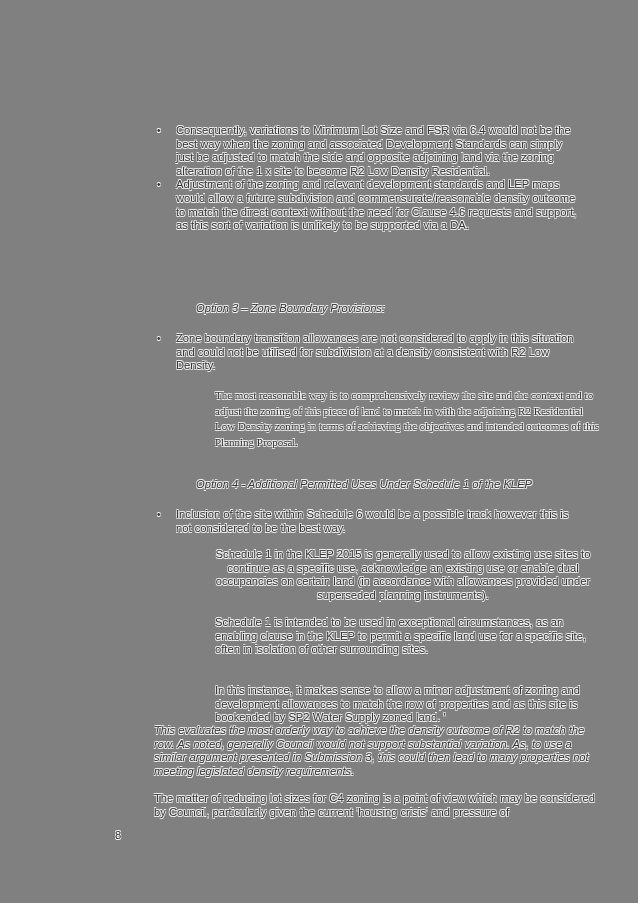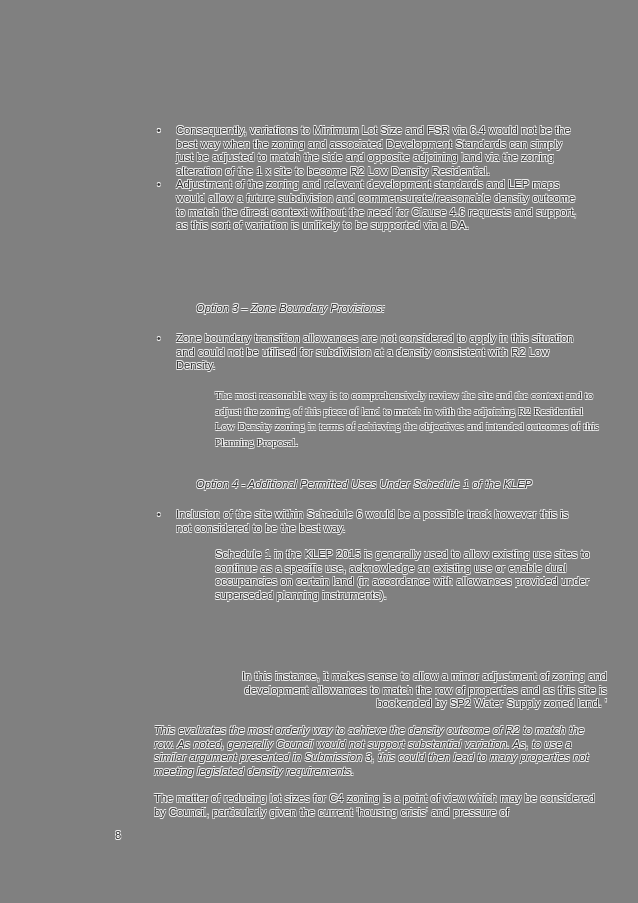--- a/index.html
+++ b/index.html
@@ -97,21 +97,22 @@
 
   <div class="block txt heading-italic" style="left:157px; top:478px; width:420px;">Option 4 - Additional Permitted Uses Under Schedule 1 of the KLEP</div>
 
   <ul class="bullets txt" style="left:157px; top:508px; width:420px;">
     <li>
       <span class="bullet">•</span>
       <span>Inclusion of the site within Schedule 6 would be a possible track however this is not considered to be the best way.</span>
     </li>
   </ul>
 
-  <div class="block txt" style="left:176px; top:548px; width:392px;">Schedule 1 in the KLEP 2015 is generally used to allow existing use sites to continue as a specific use, acknowledge an existing use or enable dual occupancies on certain land (in accordance with allowances provided under superseded planning instruments).</div>
-  <div class="block txt" style="left:176px; top:670px; width:392px;text-align:right;">In this instance, it makes sense to allow a minor adjustment of zoning and development allowances to match the row of properties and as this site is bookended by SP2 Water Supply zoned land. '</div>
+  <div class="block txt" style="left:168px; top:548px; width:392px;text-align:center;">Schedule 1 in the KLEP 2015 is generally used to allow existing use sites to continue as a specific use, acknowledge an existing use or enable dual occupancies on certain land (in accordance with allowances provided under superseded planning instruments).</div>
+  <div class="block txt" style="left:176px; top:616px; width:392px;">Schedule 1 is intended to be used in exceptional circumstances, as an enabling clause in the KLEP to permit a specific land use for a specific site, often in isolation of other surrounding sites.</div>
+  <div class="block txt" style="left:176px; top:684px; width:392px;">In this instance, it makes sense to allow a minor adjustment of zoning and development allowances to match the row of properties and as this site is bookended by SP2 Water Supply zoned land. '</div>
 
   <div class="block txt" style="left:115px; top:724px; width:452px;font-style:italic;">This evaluates the most orderly way to achieve the density outcome of R2 to match the row. As noted, generally Council would not support substantial variation. As, to use a similar argument presented in Submission 3, this could then lead to many properties not meeting legislated density requirements.</div>
   <div class="block txt" style="left:115px; top:792px; width:452px;">The matter of reducing lot sizes for C4 zoning is a point of view which may be considered by Council, particularly given the current 'housing crisis' and pressure of</div>
 
   <div class="pnum txt">8</div>
 
 </div>
 
 </body></html>

